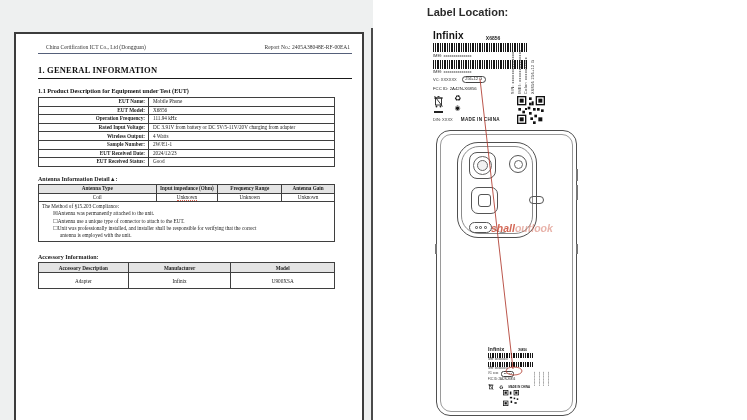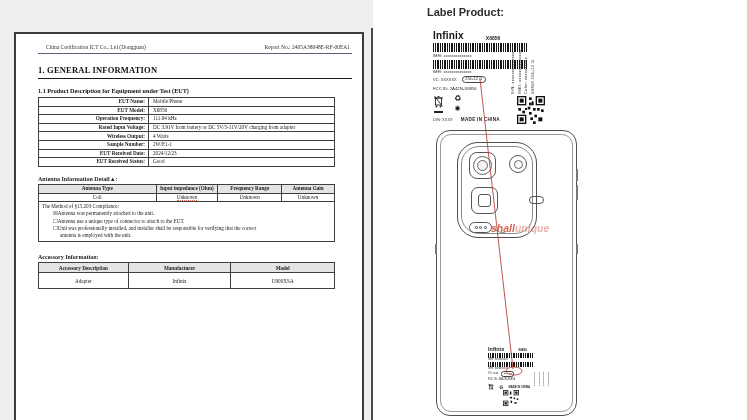--- a/index.html
+++ b/index.html
@@ -221,21 +221,21 @@
           <td>U900XSA</td>
         </tr>
       </tbody>
         </table>
     </div>
   </div>
 
   <div class="divider"></div>
 
   <div class="right-panel">
-    <div class="ll-title">Label Product:</div>
+    <div class="ll-title">Label Location:</div>
 
     <div class="big-label">
       <div class="bl-row1">
         <span class="bl-brand">Infinix</span>
         <span class="bl-model">X6856</span>
       </div>
       <div class="barcode bl-bar"></div>
       <div class="bl-tiny">IMEI: xxxxxxxxxxxxxx</div>
       <div class="barcode bl-bar"></div>
       <div class="bl-tiny">IMEI: xxxxxxxxxxxxxx</div>
@@ -326,21 +326,21 @@
         <div class="flash-pill"></div>
       </div>
       <div class="swirl"></div>
     </div>
 
     <div class="side-mark" style="left:203px; top:169px; height:12px;"></div>
     <div class="side-mark" style="left:203px; top:185px; height:15px;"></div>
     <div class="side-mark" style="left:203px; top:244px; height:10px;"></div>
     <div class="side-mark" style="left:62px; top:244px; height:10px;"></div>
 
-    <div class="watermark"><span class="wm-a">shall</span><span class="wm-b">unique</span></div>
+    <div class="watermark"><span class="wm-a">shall</span><span class="wm-b">outlook</span></div>
 
     <div class="small-label">
       <div class="sl-row1">
         <span class="sl-brand">Infinix</span>
         <span class="sl-model">X6856</span>
       </div>
       <div class="barcode sl-bar"></div>
       <div class="sl-tiny">IMEI: xxxxxxxxxx</div>
       <div class="barcode sl-bar"></div>
       <div class="sl-tiny">IMEI: xxxxxxxxxx</div>

